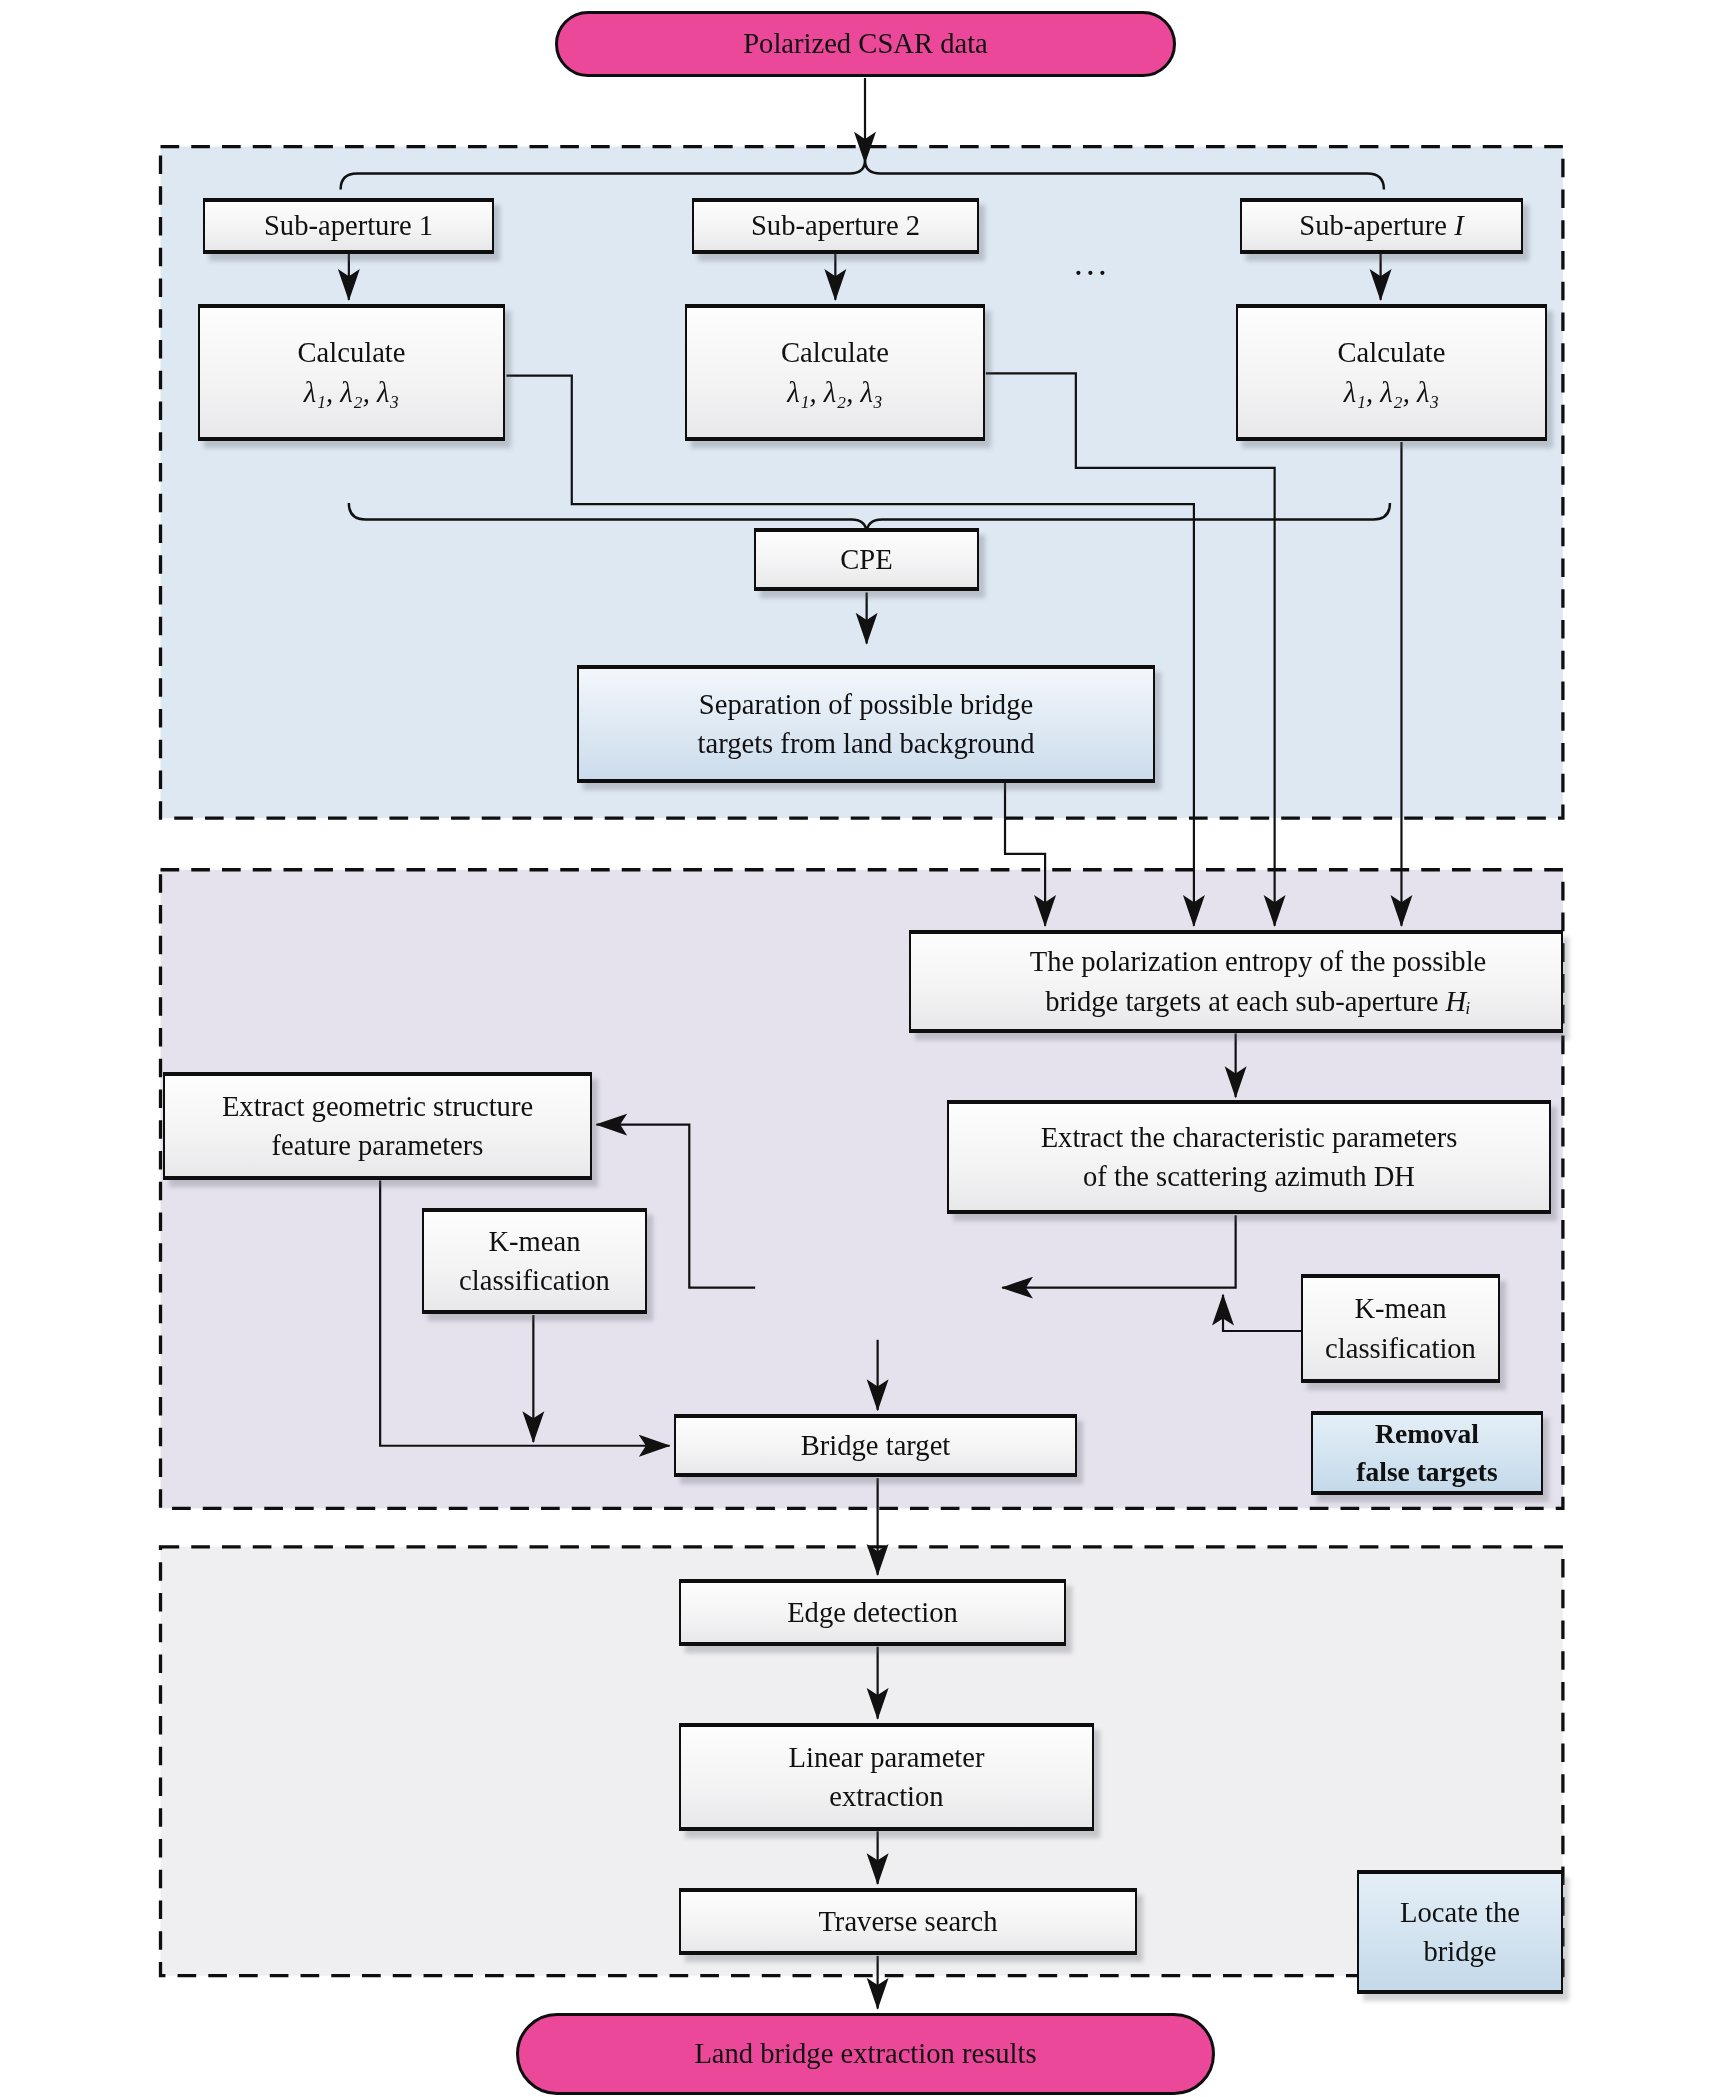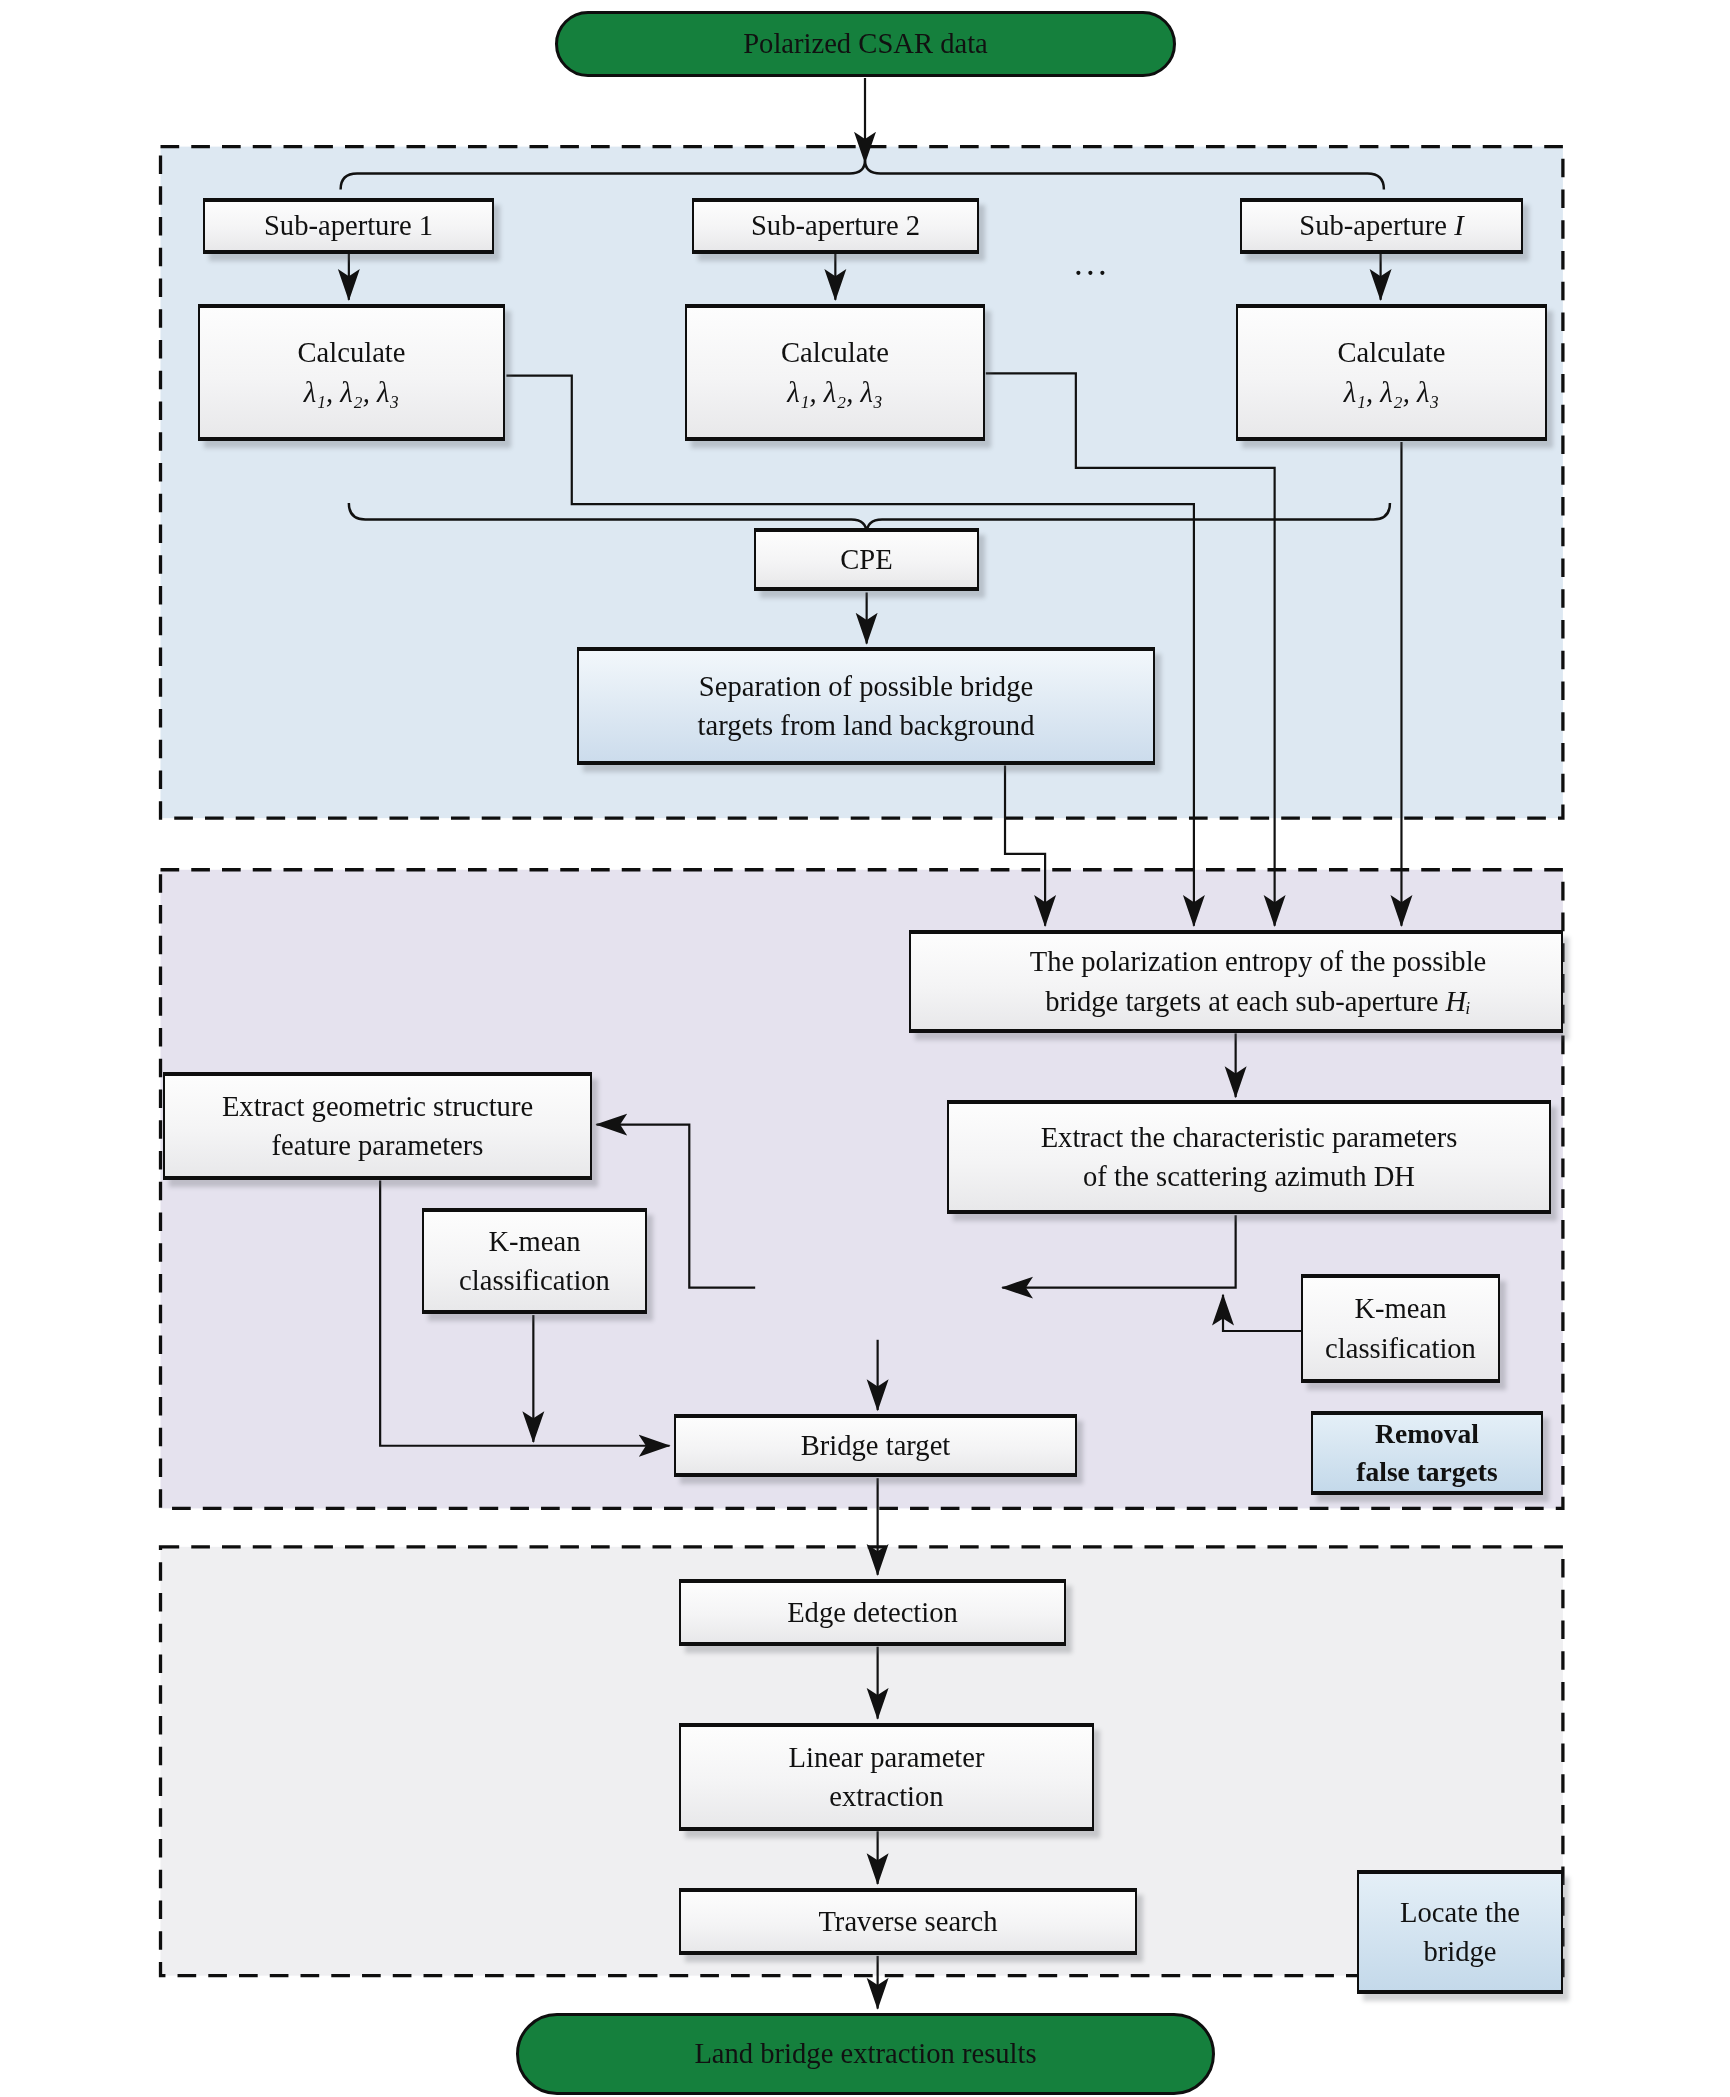--- a/index.html
+++ b/index.html
@@ -27,25 +27,26 @@
     background:linear-gradient(180deg,var(--box-top,#fdfdfd) 0%,#f4f4f5 55%,var(--box-bottom,#e9e9ea) 100%);
     box-shadow:5.5px 6.6px 4.4px rgba(90,95,100,0.28);
     font-size:28.6px;line-height:1.38;text-align:center;
   }
   .node .line{display:block;white-space:nowrap;}
   .blue{
     background:linear-gradient(180deg,var(--blue-top,#e4eff7) 0%,var(--blue-bottom,#c4d9ea) 100%);
   }
   .sepfill{
     background:linear-gradient(180deg,var(--sep-top,#f2f7fb) 0%,var(--sep-bottom,#ccdcec) 100%);
+    margin-top:18px;
   }
   .oval{
     border-radius:549px;
     border-width:3.8px;
-    background:#15803d;
+    background:#ec4899;
     box-shadow:none;
   }
   .math,.sym{font-style:italic;}
   .dots{
     position:absolute;
     font-size:35px;letter-spacing:3.3px;
     font-family:"Liberation Serif","DejaVu Serif",serif;
   }
   .tight{font-size:27.5px;}
 </style>

